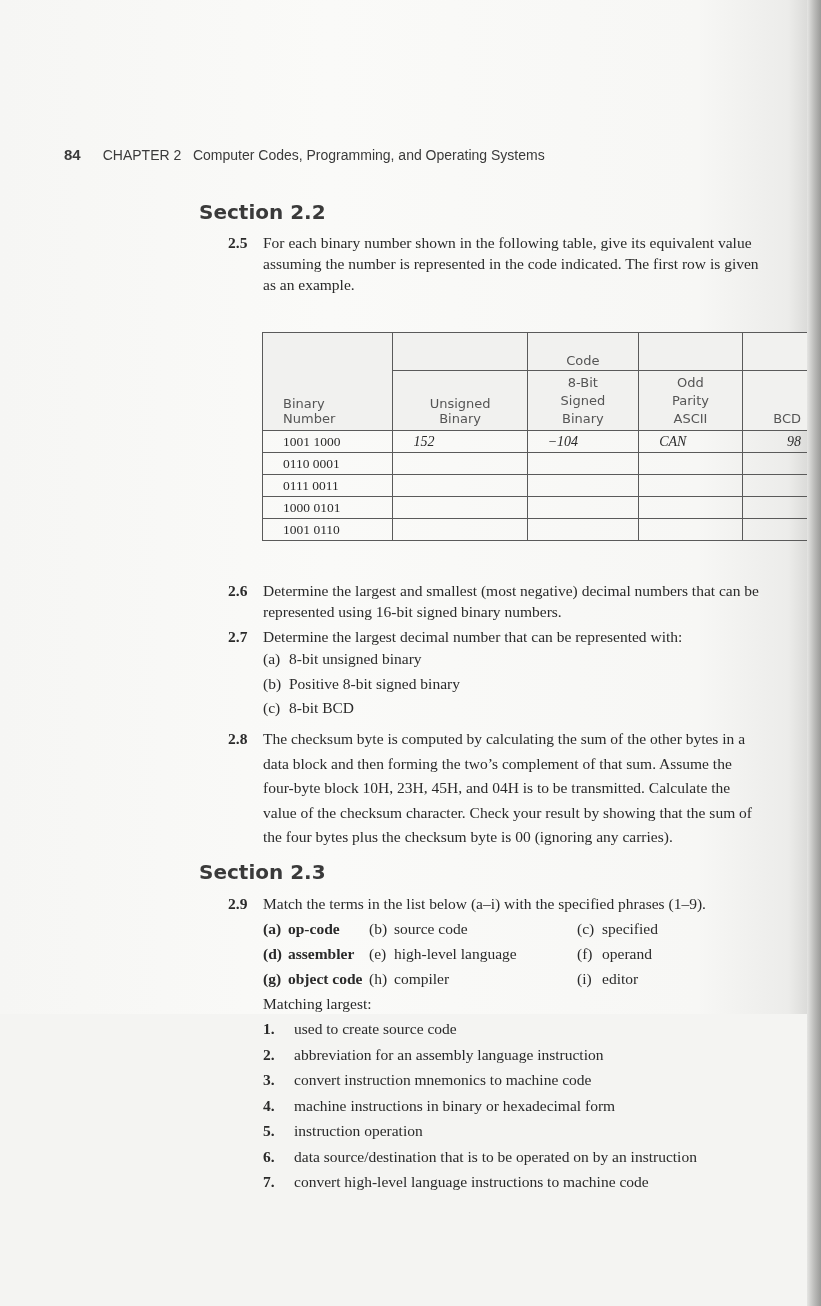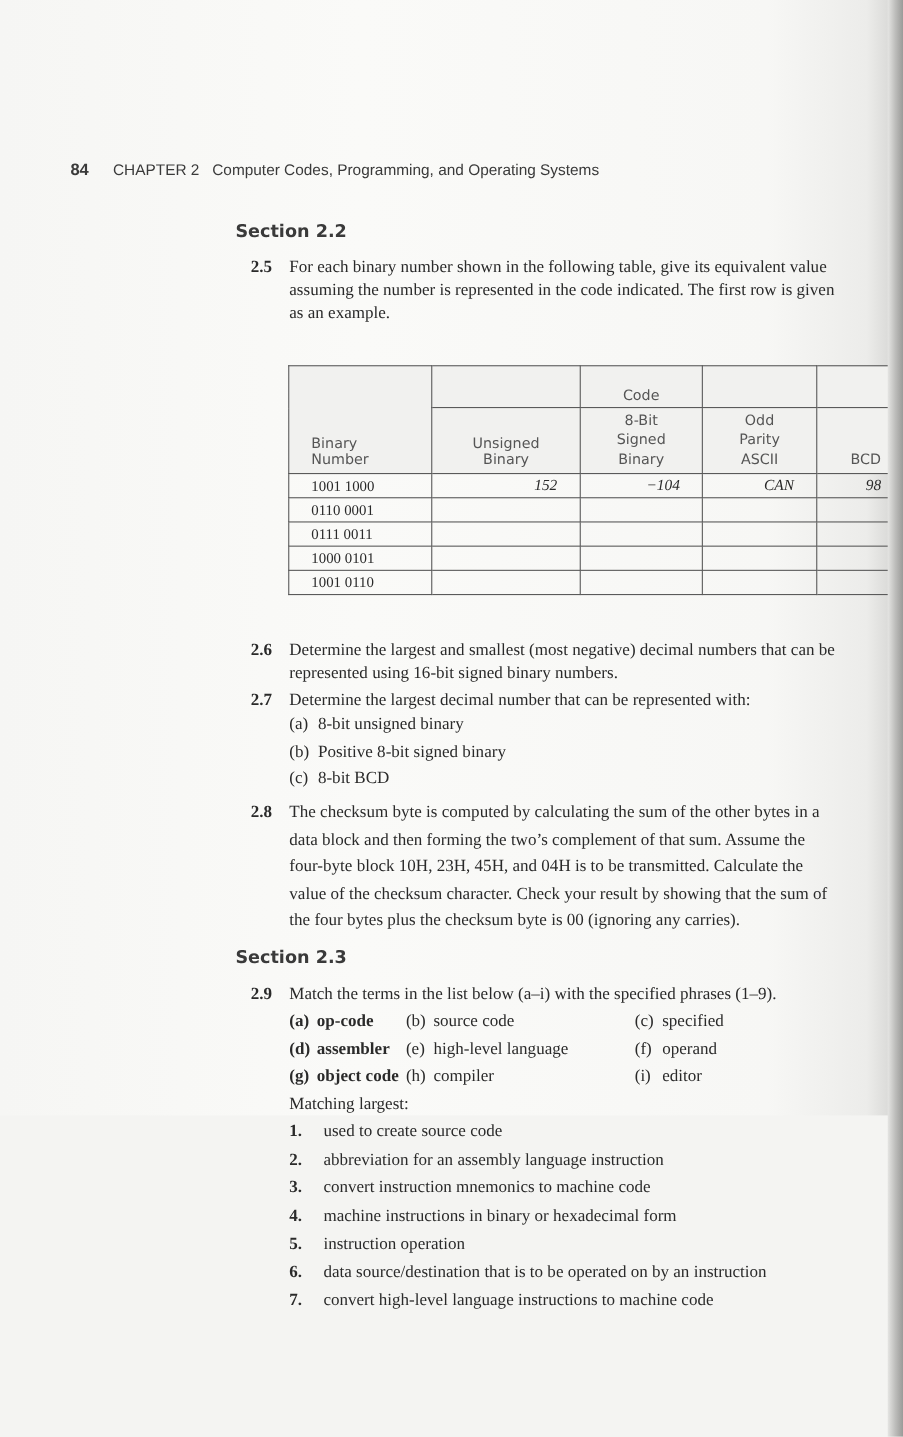--- a/index.html
+++ b/index.html
@@ -17,40 +17,40 @@
     position: absolute; right: 0; top: 0; width: 14px; height: 1306px;
     background: linear-gradient(90deg, #e5e5e3 0%, #bdbdbb 50%, #9a9a98 100%);
   }
   .header {
     position: absolute; left: 64px; top: 146px;
     font-family: "Liberation Sans", sans-serif; font-size: 14px; color: #3a3a3a;
   }
   .header .pg { font-weight: bold; font-size: 15px; margin-right: 22px; }
   .section-title {
     position: absolute; font-family: "DejaVu Sans", sans-serif; font-weight: bold;
-    font-size: 16px; color: #3a3a3a; left: 214px;
+    font-size: 20px; color: #3a3a3a; left: 199px;
   }
   .problem { position: absolute; left: 228px; width: 590px; font-size: 15.5px; line-height: 21px; }
   .problem .num { position: absolute; left: 0; top: 0; font-weight: bold; text-align: right; }
   .problem .body { margin-left: 35px; white-space: nowrap; }
   .sub { margin-left: 35px; line-height: 24.5px; white-space: nowrap; }
   .sub .lbl { display: inline-block; width: 26px; }
   table.codes {
     position: absolute; left: 262px; top: 332px; border-collapse: collapse;
     font-size: 14px;
   }
   table.codes td, table.codes th {
     border: 1.3px solid #5a5a5a; padding: 0 20px; height: 21px;
   }
   table.codes th {
     font-family: "DejaVu Sans", sans-serif; font-weight: normal; color: #555;
     font-size: 13px; background: #f1f1ef;
   }
   table.codes td.bin { text-align: left; font-size: 13.5px; }
-  table.codes td.ex { text-align: right; font-style: italic; }
+  table.codes td.ex { text-align: left; font-style: italic; }
   table.codes td.bcd { text-align: right; font-style: italic; }
   .terms { margin-left: 35px; }
   .terms .row { height: 25px; white-space: nowrap; }
   .terms .c1 { display: inline-block; width: 106px; font-weight: bold; }
   .terms .c2 { display: inline-block; width: 208px; }
   .terms .lbl { display: inline-block; width: 25px; }
   .phrases { margin-left: 35px; }
   .phrases .item { height: 25.5px; white-space: nowrap; }
   .phrases .n { display: inline-block; width: 31px; font-weight: bold; }
 </style>

